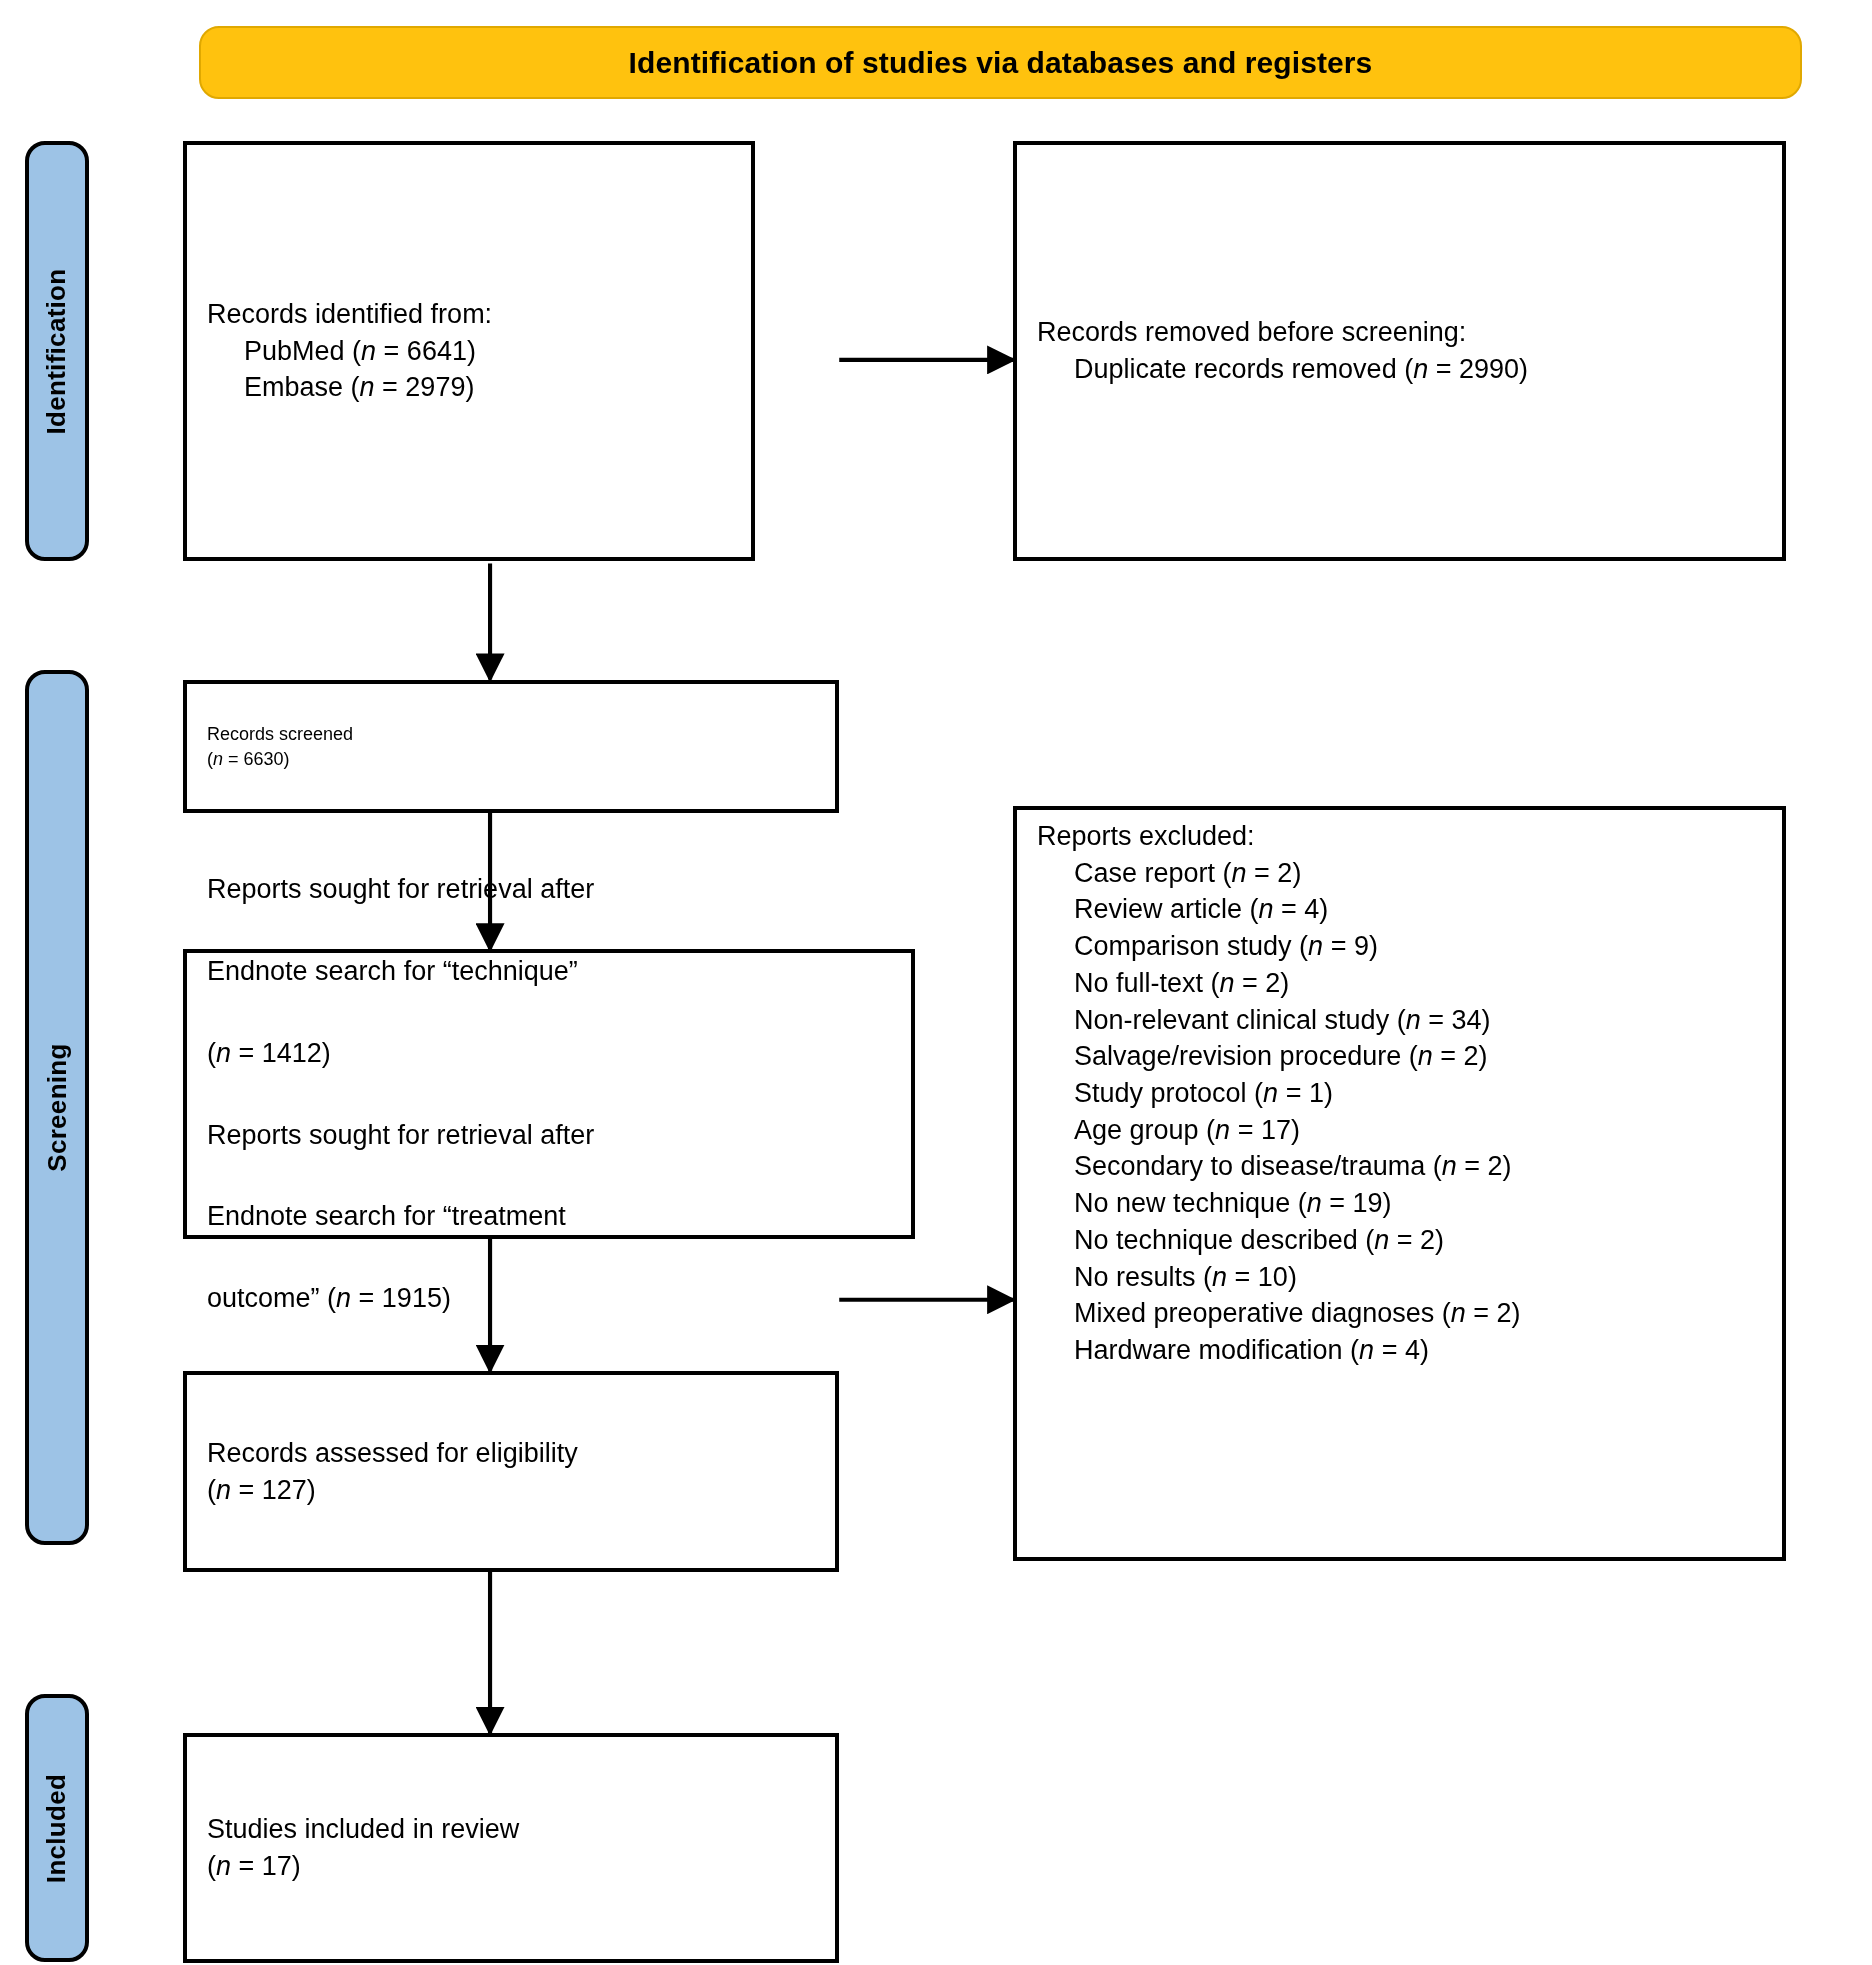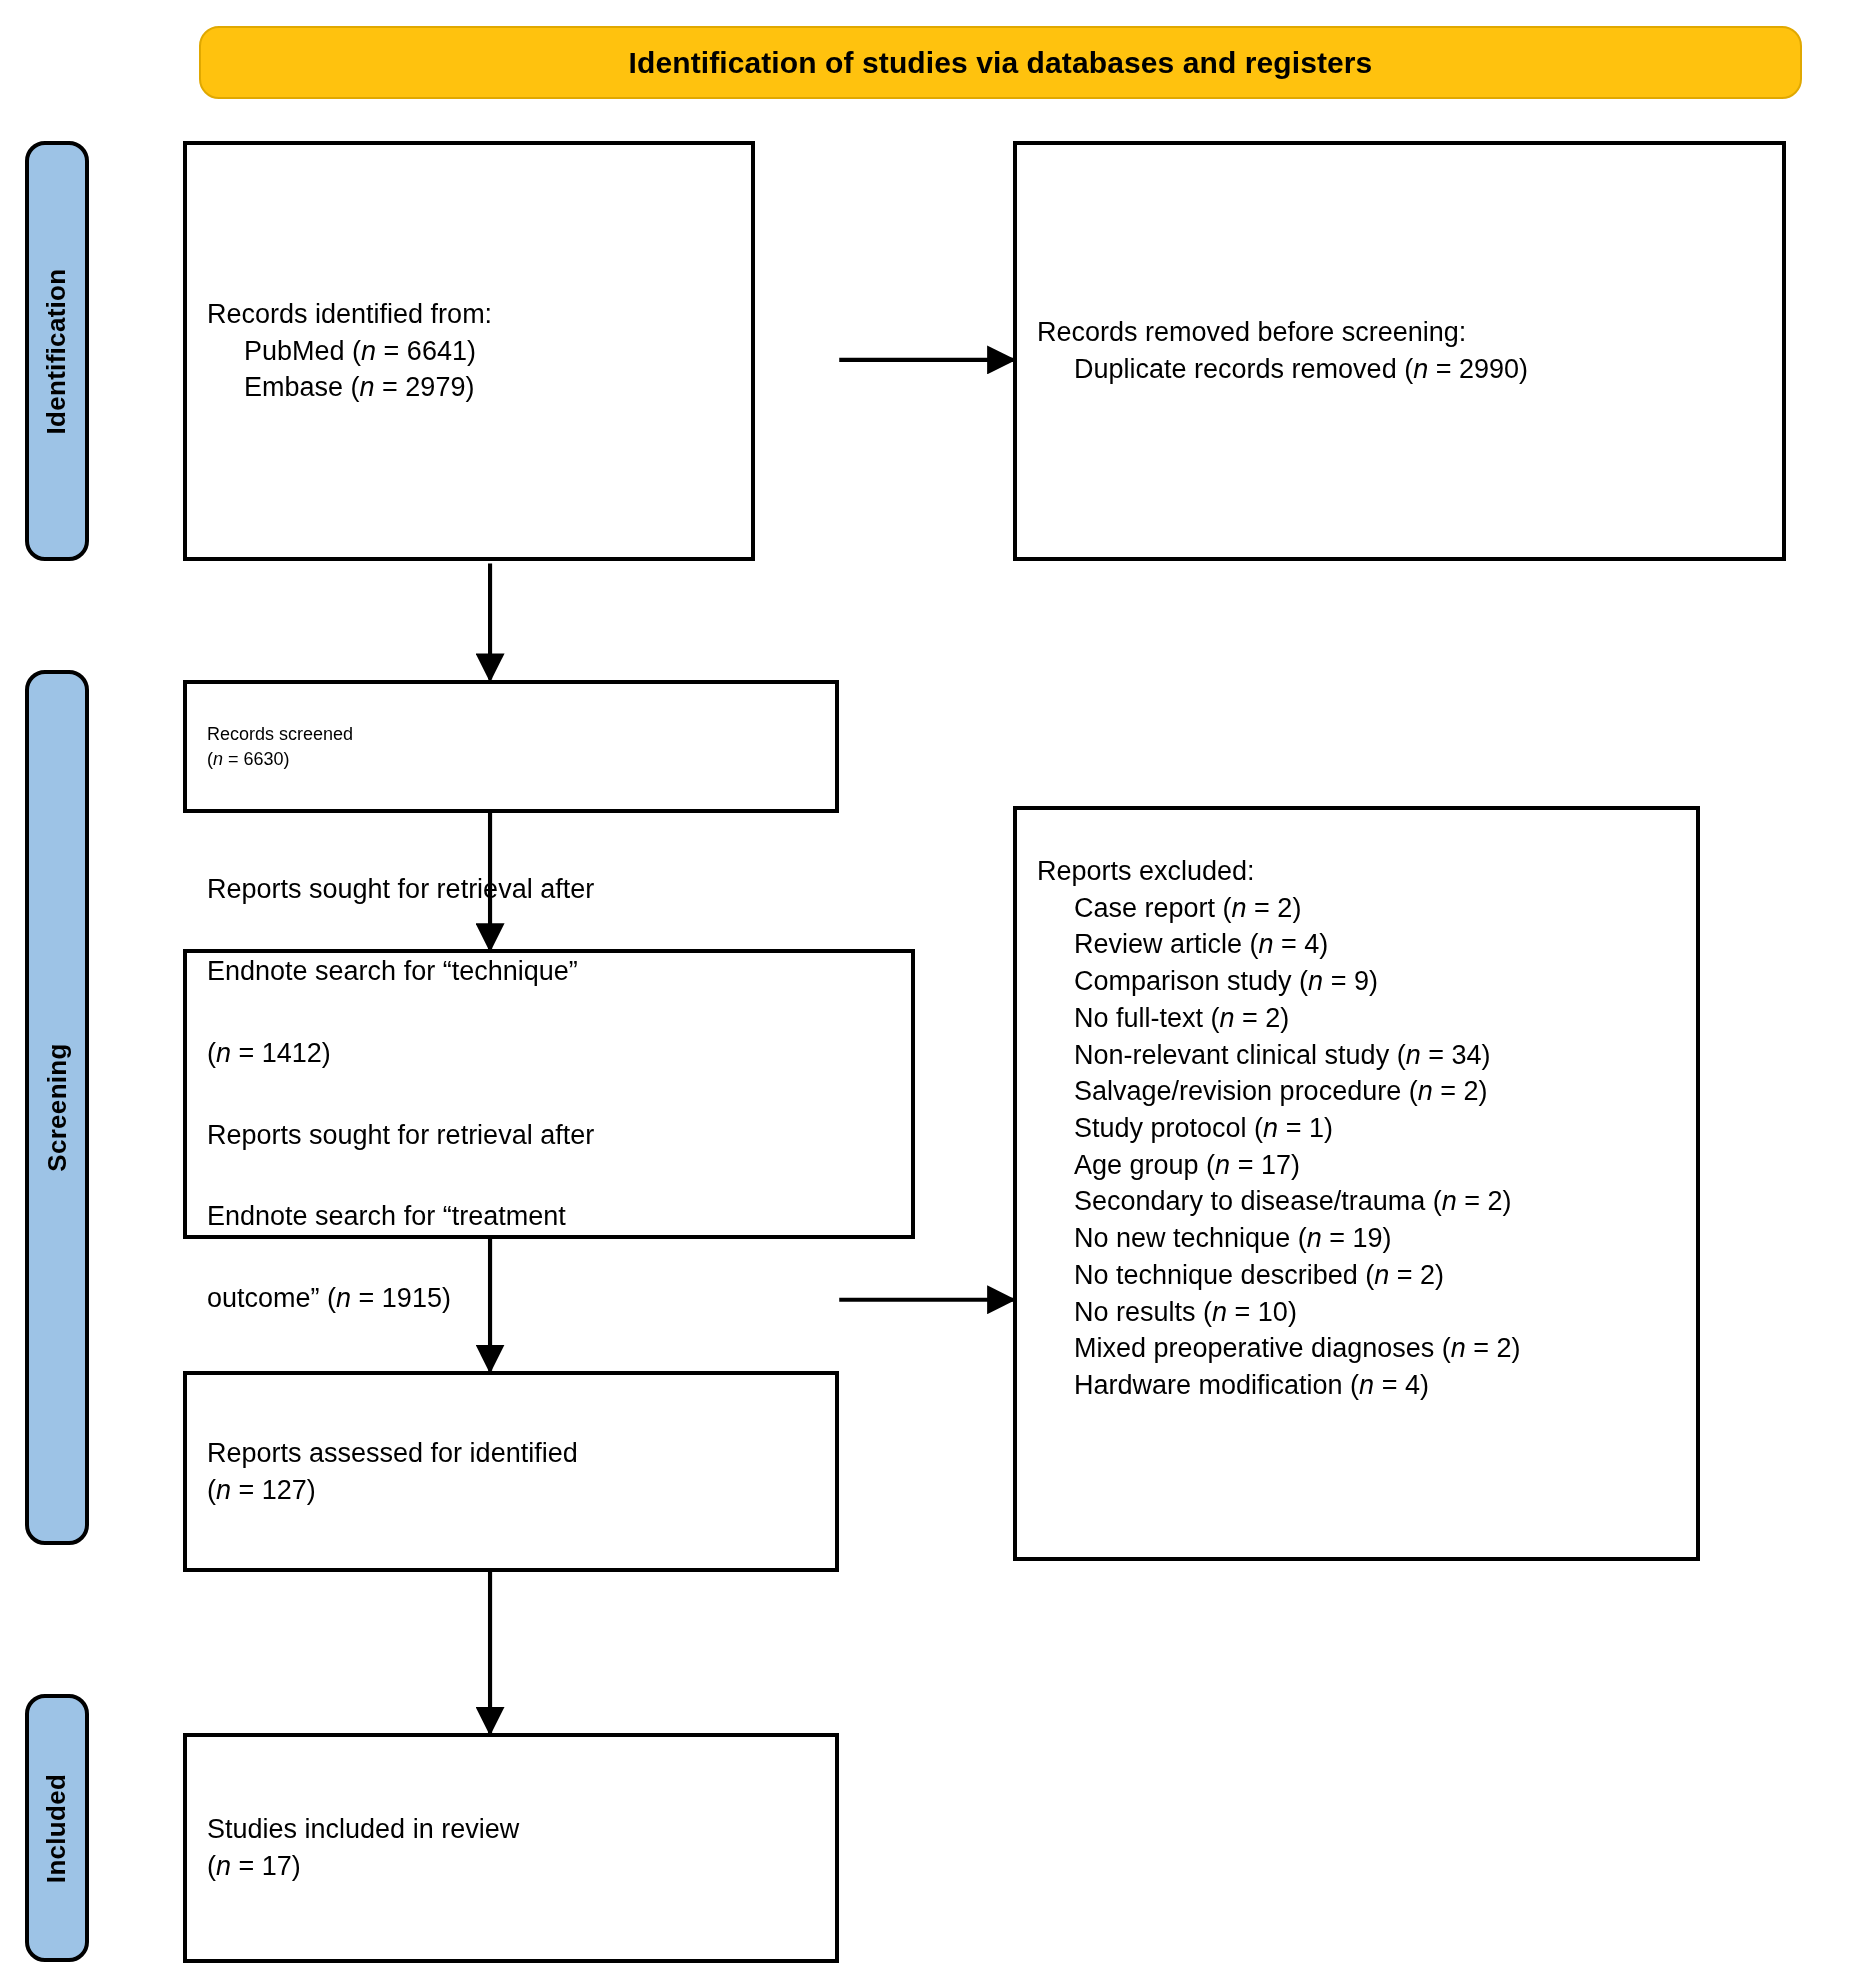--- a/index.html
+++ b/index.html
@@ -139,40 +139,40 @@
 
   <div class="flow-box" style="left:183px; top:949px; width:732px; height:290px; font-size:27px;gap:45px;">
       <div class="line">Reports sought for retrieval after</div>
       <div class="line">Endnote search for “technique”</div>
       <div class="line">(<i>n</i> = 1412)</div>
       <div class="line">Reports sought for retrieval after</div>
       <div class="line">Endnote search for “treatment</div>
       <div class="line">outcome” (<i>n</i> = 1915)</div>
     </div>
 
-  <div class="flow-box" style="left:1013px; top:806px; width:687px; height:755px; font-size:27px; justify-content:flex-start; padding-top:43px;">
+  <div class="flow-box" style="left:1013px; top:806px; width:773px; height:755px; font-size:27px; justify-content:flex-start; padding-top:8px;">
       <div class="line">Reports excluded:</div>
       <div class="line indent">Case report (<i>n</i> = 2)</div>
       <div class="line indent">Review article (<i>n</i> = 4)</div>
       <div class="line indent">Comparison study (<i>n</i> = 9)</div>
       <div class="line indent">No full-text (<i>n</i> = 2)</div>
       <div class="line indent">Non-relevant clinical study (<i>n</i> = 34)</div>
       <div class="line indent">Salvage/revision procedure (<i>n</i> = 2)</div>
       <div class="line indent">Study protocol (<i>n</i> = 1)</div>
       <div class="line indent">Age group (<i>n</i> = 17)</div>
       <div class="line indent">Secondary to disease/trauma (<i>n</i> = 2)</div>
       <div class="line indent">No new technique (<i>n</i> = 19)</div>
       <div class="line indent">No technique described (<i>n</i> = 2)</div>
       <div class="line indent">No results (<i>n</i> = 10)</div>
       <div class="line indent">Mixed preoperative diagnoses (<i>n</i> = 2)</div>
       <div class="line indent">Hardware modification (<i>n</i> = 4)</div>
     </div>
 
   <div class="flow-box" style="left:183px; top:1371px; width:656px; height:201px; font-size:27px;">
-      <div class="line">Reports assessed for identified</div>
+      <div class="line">Records assessed for eligibility</div>
       <div class="line">(<i>n</i> = 127)</div>
     </div>
 
   <div class="flow-box" style="left:183px; top:1733px; width:656px; height:230px; font-size:27px;">
       <div class="line">Studies included in review</div>
       <div class="line">(<i>n</i> = 17)</div>
     </div>
 
 </div>
 

